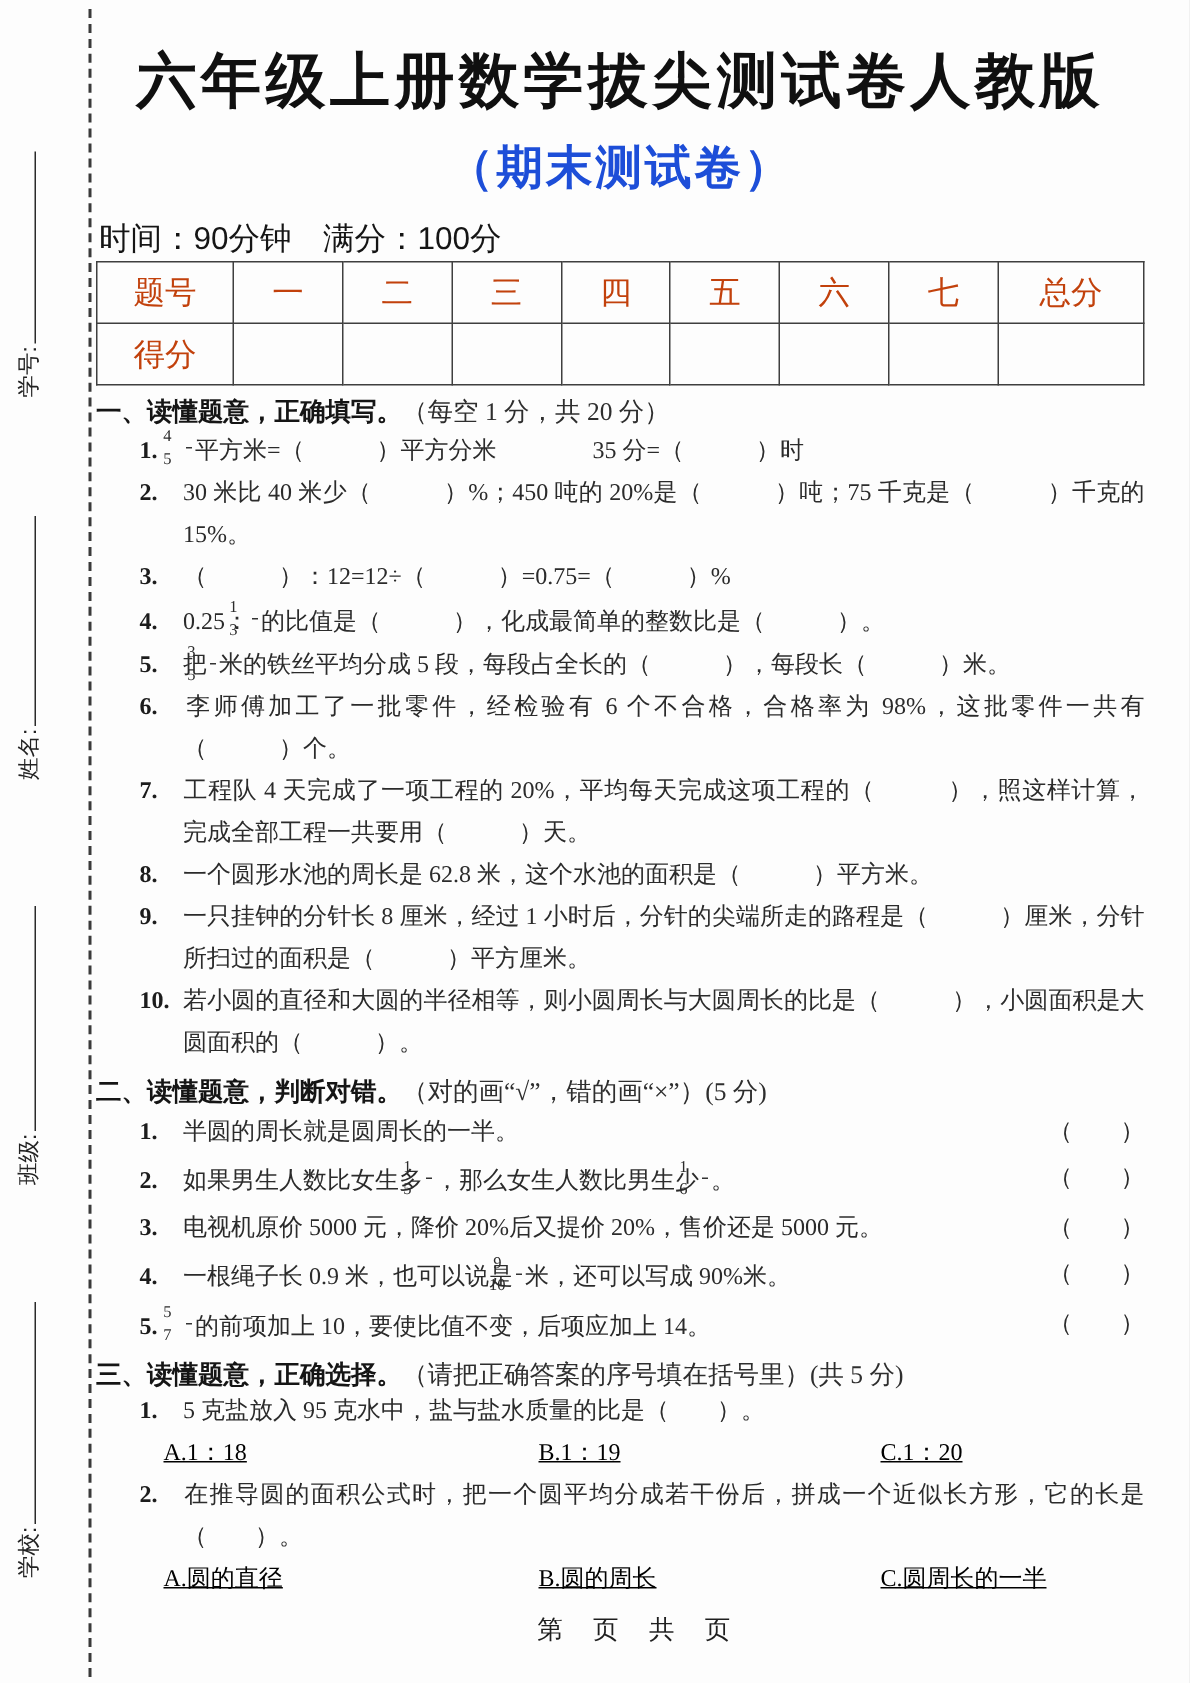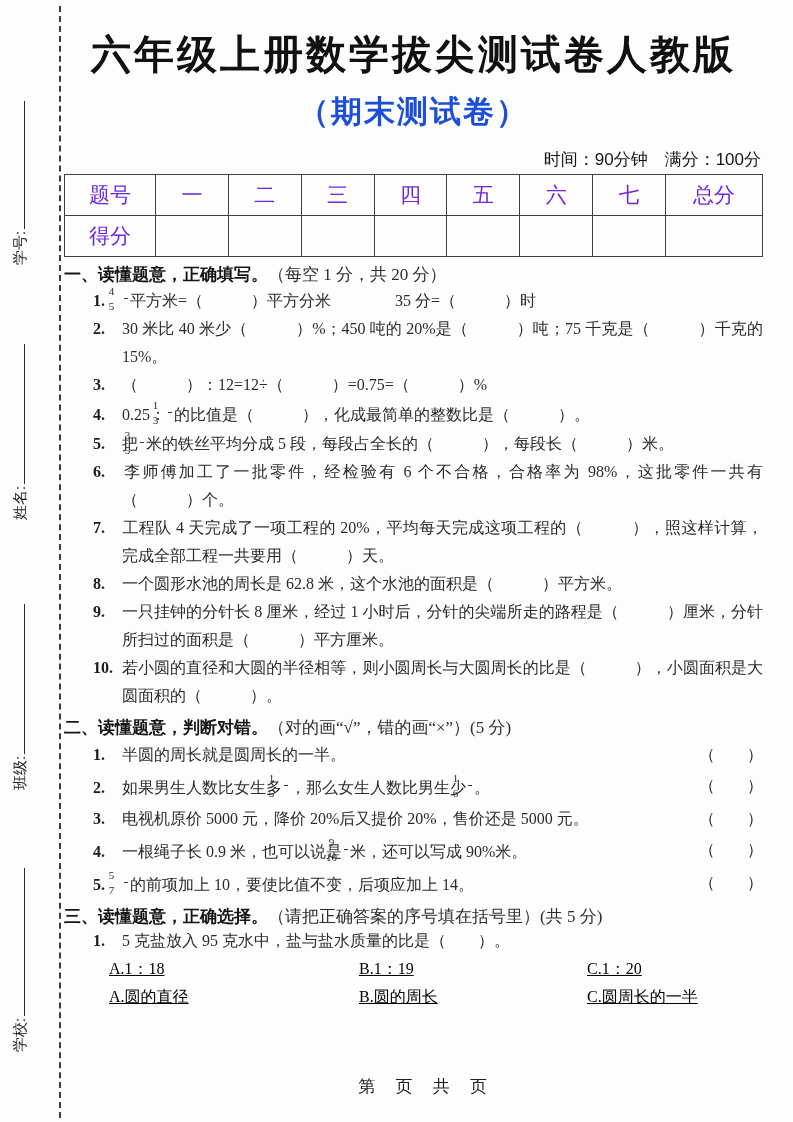--- a/index.html
+++ b/index.html
@@ -18,26 +18,26 @@
   .si-3{top:790px;width:212px}.si-3 .side-line{width:150px}
   .si-4{top:1052px;width:207px}.si-4 .side-line{width:148px}
 
   
   .main{position:absolute;left:60px;top:0;width:733px;height:1122px;box-sizing:border-box;
         padding:0 30px 0 4px;}
   .title{margin:28px 0 0;text-align:center;font-family:"Liberation Sans","DejaVu Sans",sans-serif;
          font-weight:bold;font-size:40px;line-height:52px;letter-spacing:3px;color:#101010;}
   .subtitle{margin:10px 0 0;text-align:center;font-family:"Liberation Sans","DejaVu Sans",sans-serif;
          font-weight:bold;font-size:31px;line-height:44px;letter-spacing:2px;color:#1d4ed8;}
-  .meta{margin:16px 2px 0;text-align:right;font-family:"Liberation Sans","DejaVu Sans",sans-serif;
-        font-size:17px;line-height:20px;color:#151515;}
+  .meta{margin:16px 2px 0;text-align:left;font-family:"Liberation Sans","DejaVu Sans",sans-serif;
+        font-size:21px;line-height:20px;color:#151515;}
 
   table.score{border-collapse:collapse;width:100%;margin-top:4px;table-layout:fixed;}
   table.score td{border:1.6px solid #3f3f3f;height:40px;text-align:center;vertical-align:middle;
-        font-size:21px;color:#6d28d9;padding:0;}
+        font-size:21px;color:#c2410c;padding:0;}
   td.c-first{width:90px;} td.c-last{width:96px;}
 
   .sec-head{margin:8px 0 0;font-size:17px;line-height:20px;}
   .sh-b{font-family:"Liberation Sans","DejaVu Sans",sans-serif;font-weight:bold;color:#151515;}
   .sh-n{color:#2e2e2e;}
 
   .q{padding-left:58px;text-indent:-29px;line-height:28px;font-size:16px;text-align:justify;color:#2b2b2b;}
   .qnum{display:inline-block;width:29px;text-indent:0;font-weight:bold;color:#1c1c1c;}
   .judge{margin:3px 0;}
   .bracket{float:right;text-indent:0;color:#2b2b2b;}
@@ -118,20 +118,21 @@
     <div class="q judge"><span class="bracket">（　　）</span><span class="qnum">4.</span><span class="qtext">一根绳子长 0.9 米，也可以说是<span class="frac"><span class="fn">9</span><span class="fd">10</span></span>米，还可以写成 90%米。</span></div>
     <div class="q judge"><span class="bracket">（　　）</span><span class="qnum">5.</span><span class="qtext"><span class="frac"><span class="fn">5</span><span class="fd">7</span></span>的前项加上 10，要使比值不变，后项应加上 14。</span></div>
 
     <div class="sec-head"><span class="sh-b">三、读懂题意，正确选择。</span><span class="sh-n">（请把正确答案的序号填在括号里）(共 5 分)</span></div>
     <div class="q"><span class="qnum">1.</span><span class="qtext">5 克盐放入 95 克水中，盐与盐水质量的比是（　　）。</span></div>
     <div class="opts">
       <span class="opt">A.1：18</span>
       <span class="opt">B.1：19</span>
       <span class="opt">C.1：20</span>
     </div>
+    <div class="q"><span class="qnum">2.</span><span class="qtext">在推导圆的面积公式时，把一个圆平均分成若干份后，拼成一个近似长方形，它的长是（　　）。</span></div>
     <div class="opts">
       <span class="opt">A.圆的直径</span>
       <span class="opt">B.圆的周长</span>
       <span class="opt">C.圆周长的一半</span>
     </div>
 
     <div class="footer">第 页 共 页</div>
   </div>
 </div>
 

